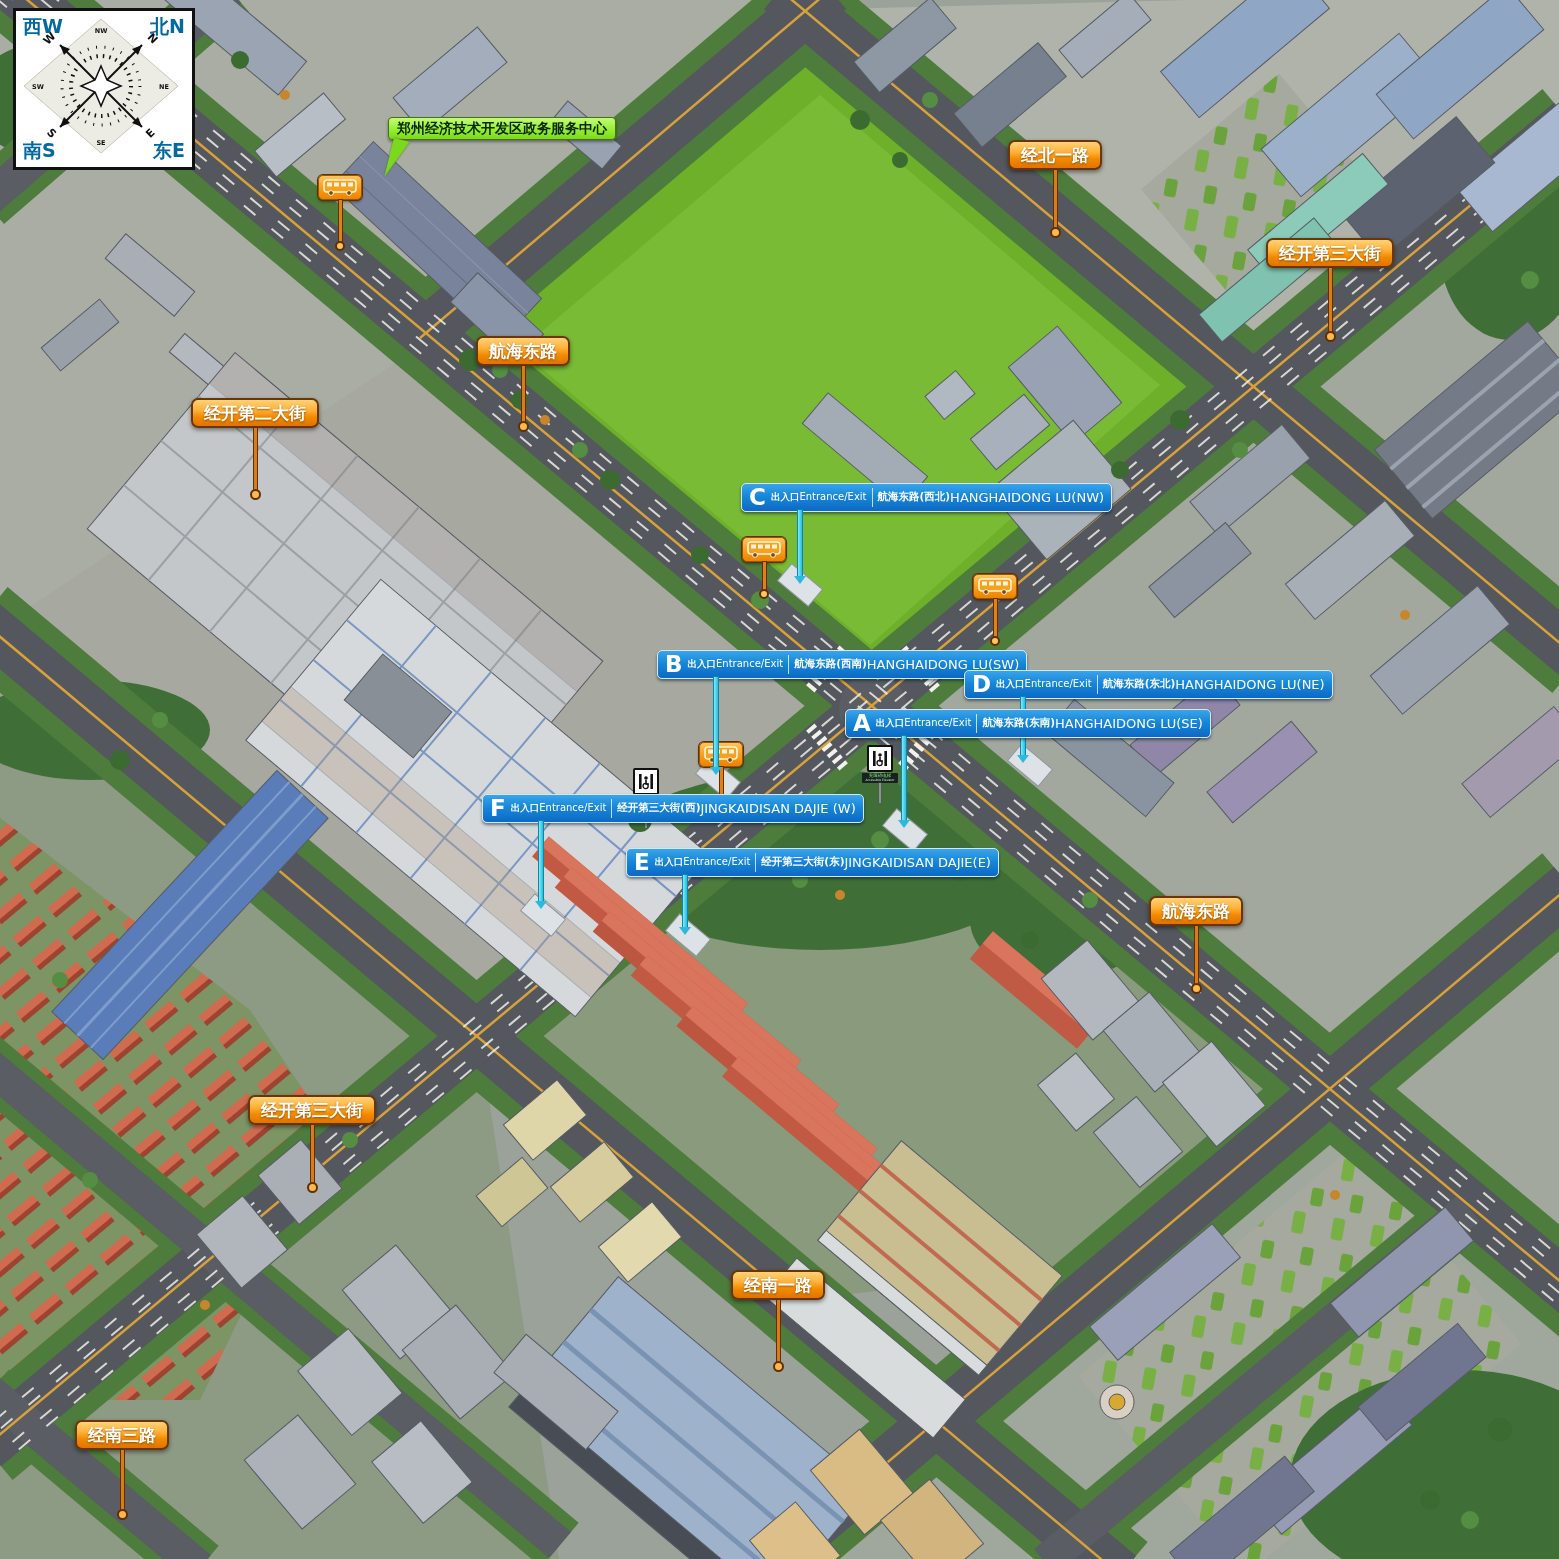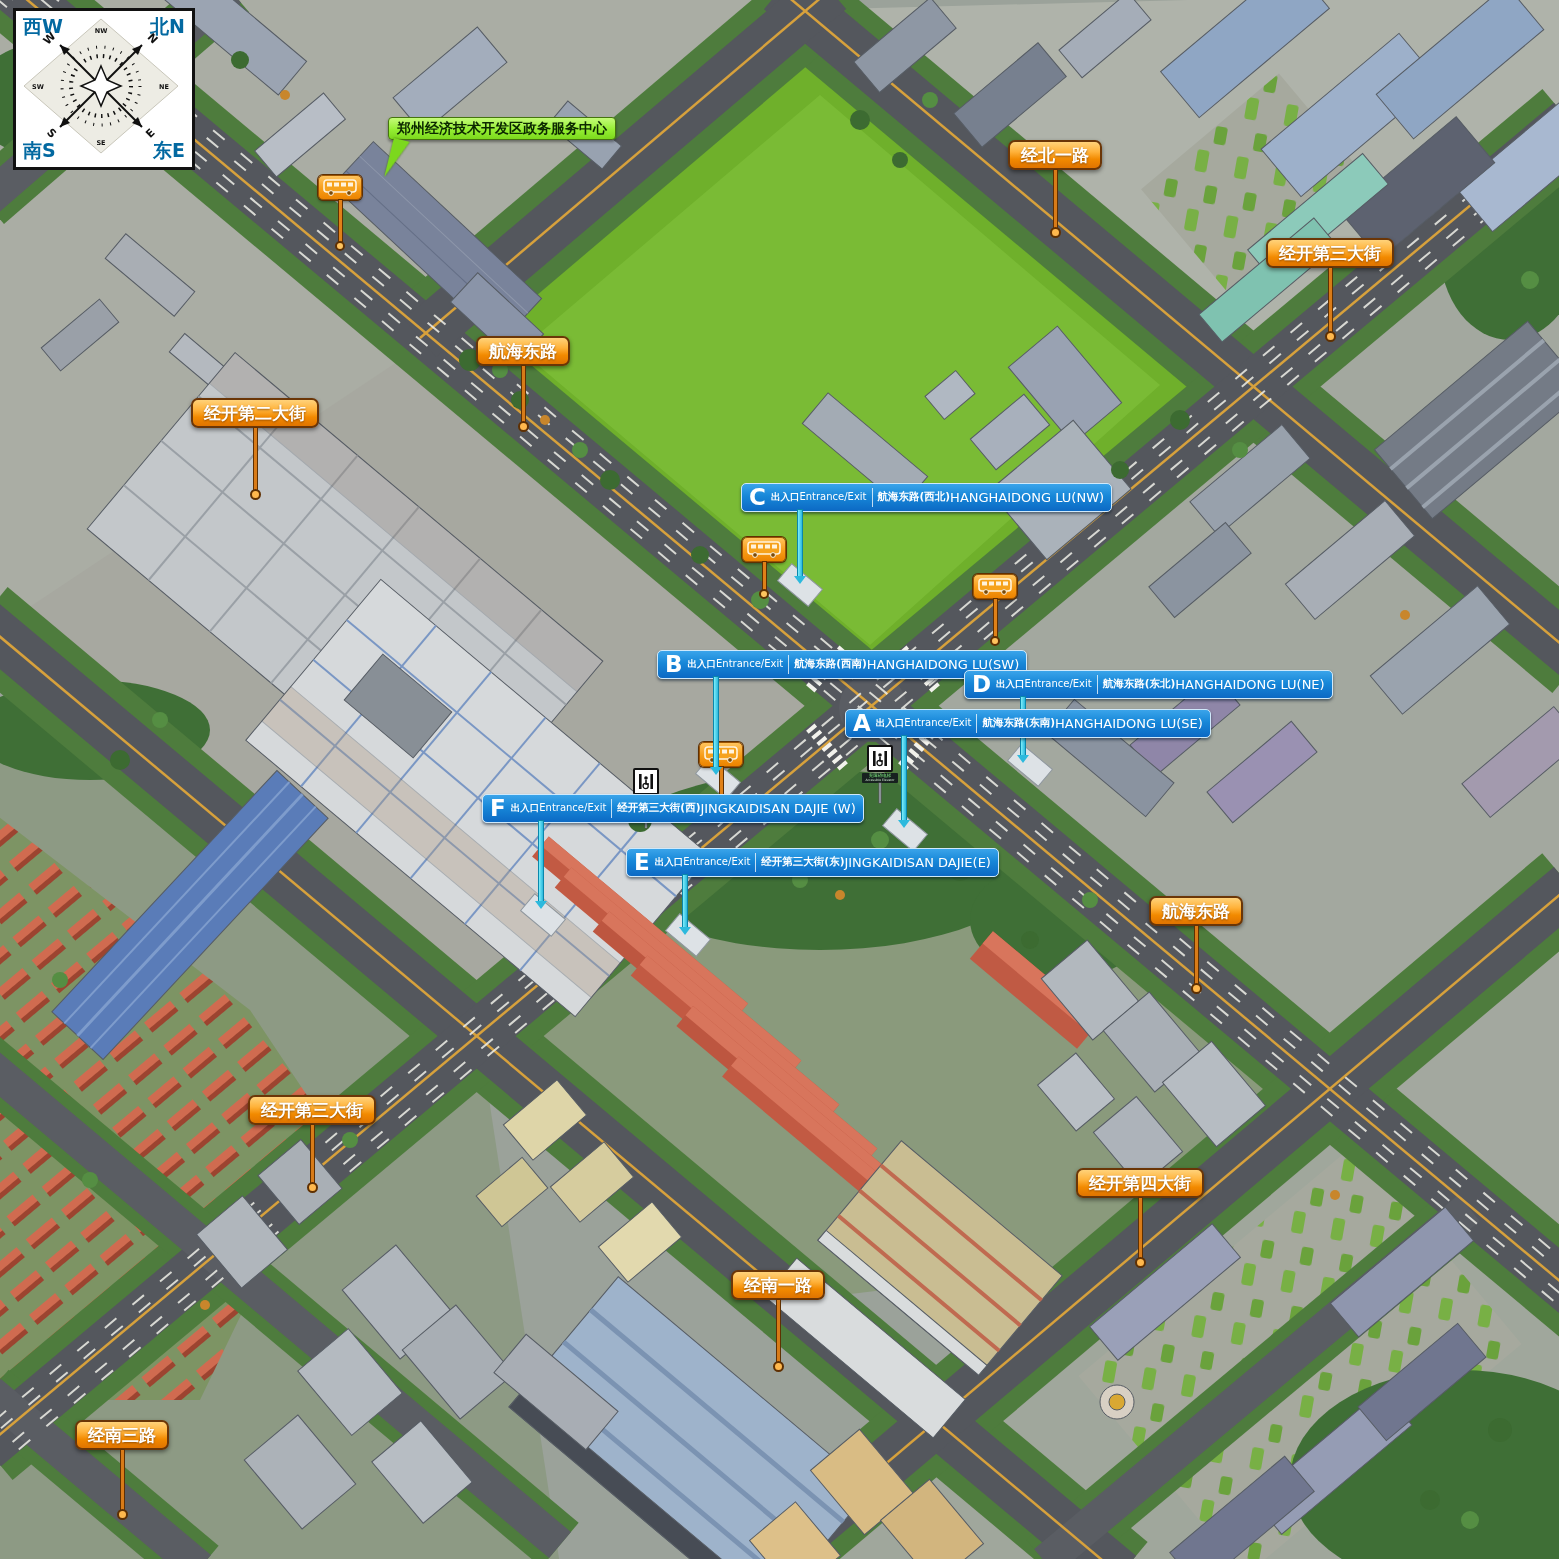--- a/index.html
+++ b/index.html
@@ -470,25 +470,20 @@
 <div class="rlabel" style="left:1196px;top:896px;">
   <div class="rl-box">航海东路</div>
       <div class="rl-stick" style="height:58px"></div>
       <div class="rl-pin"></div>
 </div>
 <div class="rlabel" style="left:312px;top:1095px;">
   <div class="rl-box">经开第三大街</div>
       <div class="rl-stick" style="height:58px"></div>
       <div class="rl-pin"></div>
 </div>
-<div class="rlabel" style="left:1140px;top:1168px;">
-  <div class="rl-box">经开第四大街</div>
-      <div class="rl-stick" style="height:60px"></div>
-      <div class="rl-pin"></div>
-</div>
 <div class="rlabel" style="left:778px;top:1270px;">
   <div class="rl-box">经南一路</div>
       <div class="rl-stick" style="height:62px"></div>
       <div class="rl-pin"></div>
 </div>
 <div class="rlabel" style="left:122px;top:1420px;">
   <div class="rl-box">经南三路</div>
       <div class="rl-stick" style="height:60px"></div>
       <div class="rl-pin"></div>
 </div>

